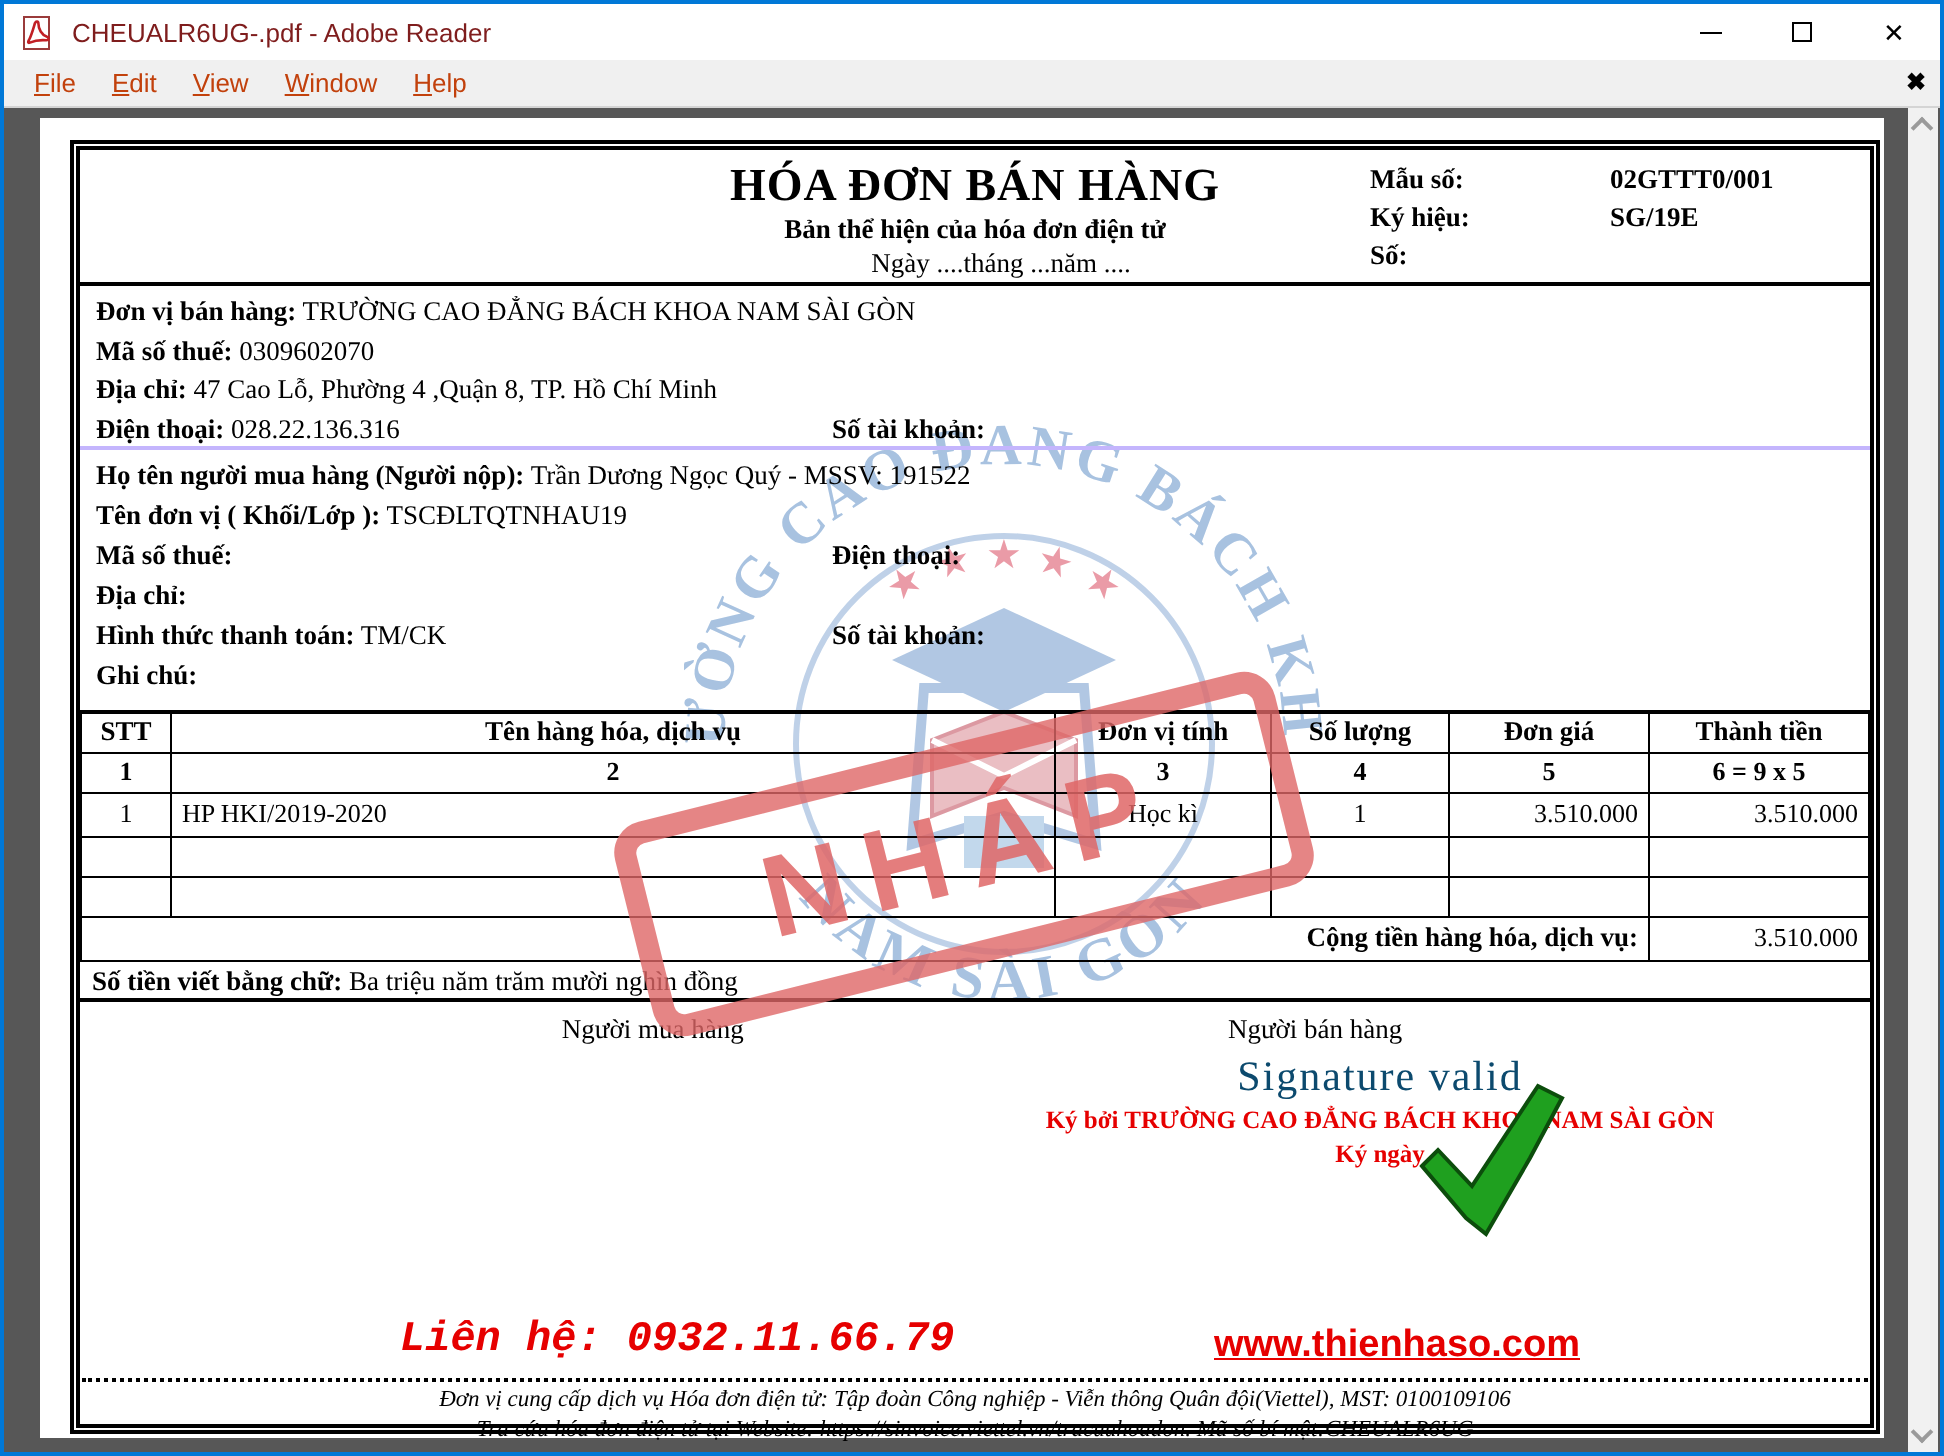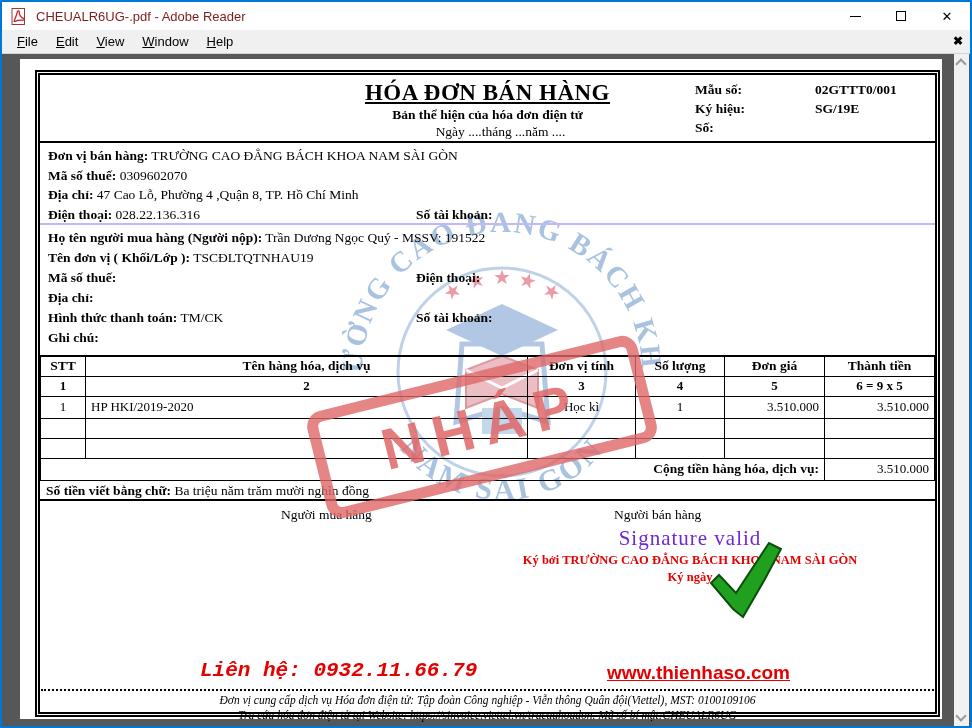--- a/index.html
+++ b/index.html
@@ -13,21 +13,21 @@
   .pdf-icon { width:17px; height:17px; margin:0 8px 0 9px; }
   .title-text { font-size:13px; color:#7f1d1d; }
   .win-buttons { position:absolute; right:0; top:0; height:28px; display:flex; }
   .win-btn { width:46px; height:28px; display:flex; align-items:center; justify-content:center; cursor:default; }
   .min-glyph { width:11px; height:1px; background:#000; display:block; }
   .max-glyph { width:10px; height:10px; border:1px solid #000; display:block; }
   .close-glyph { font-size:13px; color:#000; line-height:1; }
 
   
   .menubar { position:absolute; left:0; top:28px; right:0; height:24px; background:#f0f0f0; display:flex; align-items:center; padding-left:6px; border-bottom:1px solid #d4d4d4; }
-  .menu-item { display:inline-block; font-size:13px; color:#000000; padding:3px 9px; }
+  .menu-item { display:inline-block; font-size:13px; color:#c2410c; padding:3px 9px; }
   .menu-item::first-letter { text-decoration:underline; }
   .menubar-close { position:absolute; right:7px; top:4px; font-size:12px; font-weight:bold; color:#000; }
 
   
   .canvas { position:absolute; left:0; top:52px; right:0; bottom:0; background:#575757; }
   .scrollbar { position:absolute; right:1px; top:0; bottom:0; width:15px; background:#f1f1f1; }
   .sb-arrow { position:absolute; left:3px; width:8px; height:8px; border-top:2px solid #9a9a9a; border-left:2px solid #9a9a9a; }
   .sb-up { top:6px; transform:rotate(45deg); }
   .sb-down { bottom:6px; transform:rotate(225deg); }
 
@@ -37,24 +37,24 @@
   .frame > .sec { position:relative; z-index:1; }
 
   
   .seal { position:absolute; left:302px; top:137px; width:320px; height:320px; z-index:0; opacity:.9; }
   .stamp { position:absolute; left:272px; top:297px; width:340px; height:110px; z-index:2; transform:rotate(-14deg);
            border:11px solid rgba(223,102,102,.8); border-radius:16px; display:flex; align-items:center; justify-content:center; pointer-events:none; }
   .stamp-text { font-size:58px; font-weight:bold; color:rgba(223,102,102,.85); letter-spacing:10px; font-family:"Liberation Sans",sans-serif; transform:translateY(-2px); }
 
   
   .sec-header { height:68px; border-bottom:2px solid #000; text-align:center; }
-  .inv-title { font-size:23px; font-weight:bold; padding-top:5px; letter-spacing:.5px;text-decoration:underline; }
+  .inv-title { font-size:23px; font-weight:bold; padding-top:5px; letter-spacing:.5px; }
   .inv-subtitle { font-size:13.5px; font-weight:bold; margin-top:1px; }
   .inv-dateline { font-size:13.5px; margin-top:1px;padding-left:26px; }
-  .meta { position:absolute; right:0; top:7px; width:240px; text-align:left; font-size:13.5px; font-weight:bold; }
+  .meta { position:absolute; right:10px; top:7px; width:240px; text-align:left; font-size:13.5px; font-weight:bold; }
   .meta-row { height:19px; }
   .meta-label { display:inline-block; width:120px; }
 
   
   .sec-seller { height:82px; border-bottom:2px solid #c4b5fd; padding:3px 8px 0; font-size:13.5px; }
   .sec-buyer { height:130px; padding:3px 8px 0; font-size:13.5px;border-radius:29px; }
   .info-row { position:relative; height:19.5px; line-height:19.5px; white-space:nowrap; }
   .sec-buyer .info-row { height:20px; line-height:20px; }
   .lbl { font-weight:bold; }
   .col2 { position:absolute; left:368px; top:0; }
@@ -72,21 +72,21 @@
 
   
   .sec-words { height:20px; line-height:19px; border-bottom:2px solid #000; padding:0 6px; font-size:13.5px; }
 
   
   .sec-sign { height:150px; }
   .sign-head { position:absolute; top:6px; transform:translateX(-50%); font-weight:normal; font-size:13.5px; }
   .sign-buyer { left:32%; }
   .sign-seller { left:69%; }
   .sig-block { position:absolute; left:475px; top:25px; width:350px; text-align:center; }
-  .sig-valid { font-size:21px; color:#6d28d9; letter-spacing:1px; }
+  .sig-valid { font-size:21px; color:#0c4a6e; letter-spacing:1px; }
   .sig-by { font-size:12.5px; font-weight:bold; color:#e60000; margin-top:2px; white-space:nowrap; }
   .sig-date { font-size:12.5px; font-weight:bold; color:#e60000; margin-top:2px; }
   .check-mark { position:absolute; left:663px; top:40px; width:82px; height:78px; }
 
   
   .sec-contact { height:38px; }
   .contact-phone { position:absolute; left:160px; top:8px; font-size:21px; font-weight:bold; font-style:italic; color:#e60000; font-family:Liberation Mono, monospace; }
   .contact-site { position:absolute; left:567px; top:11px; font-size:19px; font-weight:bold; color:#e60000; text-decoration:underline; font-family:"Liberation Sans",sans-serif; }
 
   

